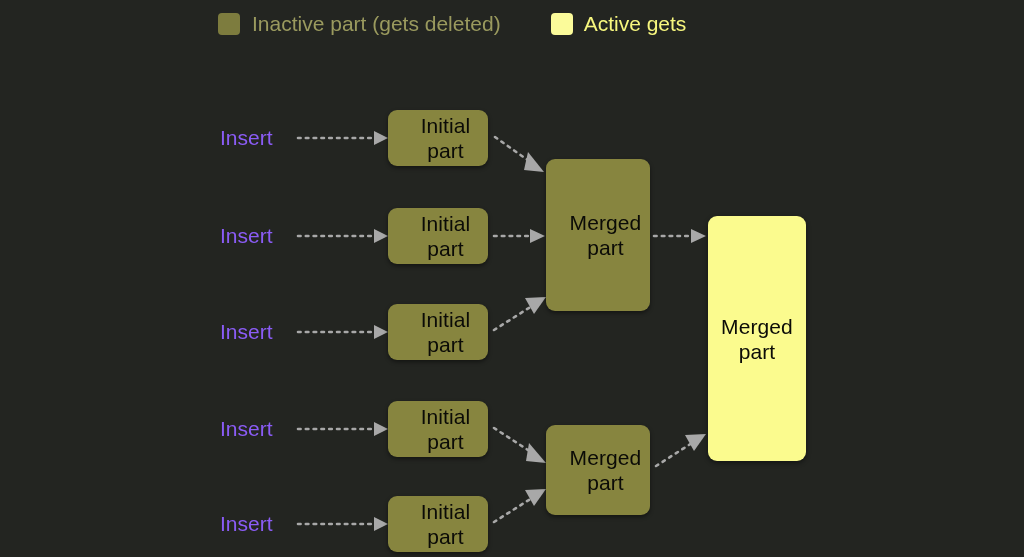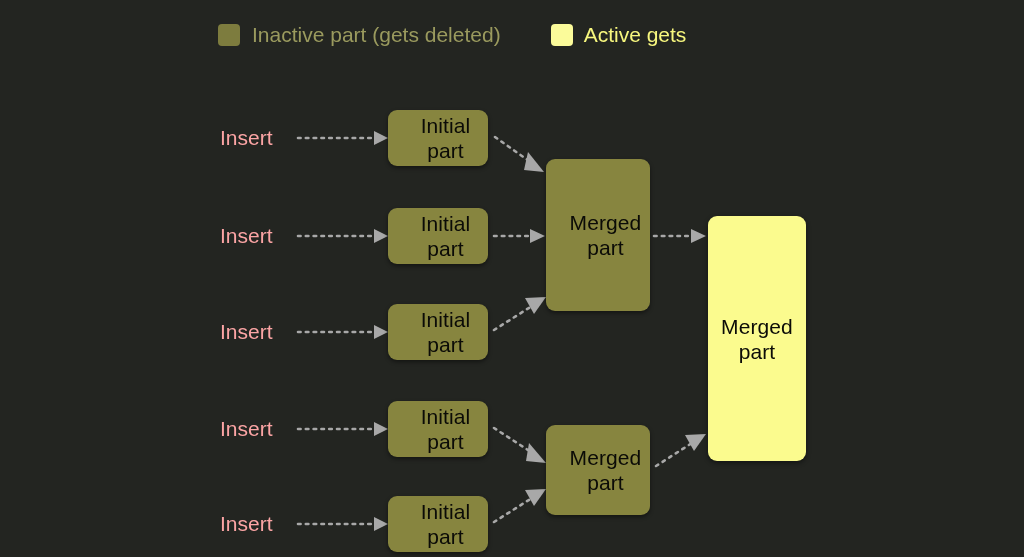--- a/index.html
+++ b/index.html
@@ -13,21 +13,21 @@
     height: 557px;
     background: #232521;
     overflow: hidden;
     font-family: "Liberation Sans", sans-serif;
   }
 
   
   .legend {
     position: absolute;
     left: 218px;
-    top: 19px;
+    top: 8px;
     display: flex;
     align-items: center;
     gap: 0px;
     height: 32px;
   }
   .legend-group {
     display: flex;
     align-items: center;
   }
   .legend-swatch {
@@ -71,21 +71,21 @@
     box-shadow: 0 2px 5px rgba(0,0,0,0.45);
   }
   .node .node-text {
     display: block;
     white-space: pre-line;
   }
 
   
   .insert-label {
     position: absolute;
-    color: #fca5a5;
+    color: #8b5cf6;
     font-size: 21px;
     line-height: 24px;
     white-space: nowrap;
   }
 
   
   svg.arrows {
     position: absolute;
     left: 0;
     top: 0;

